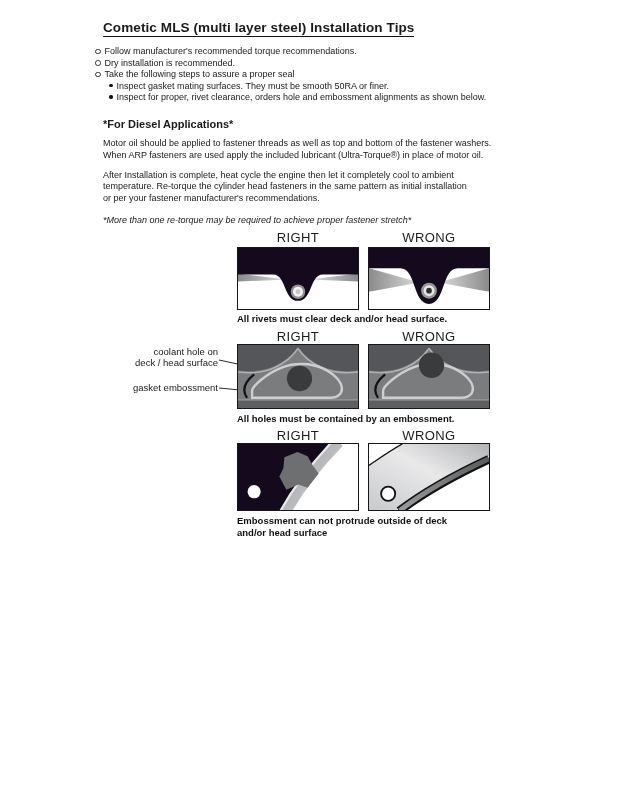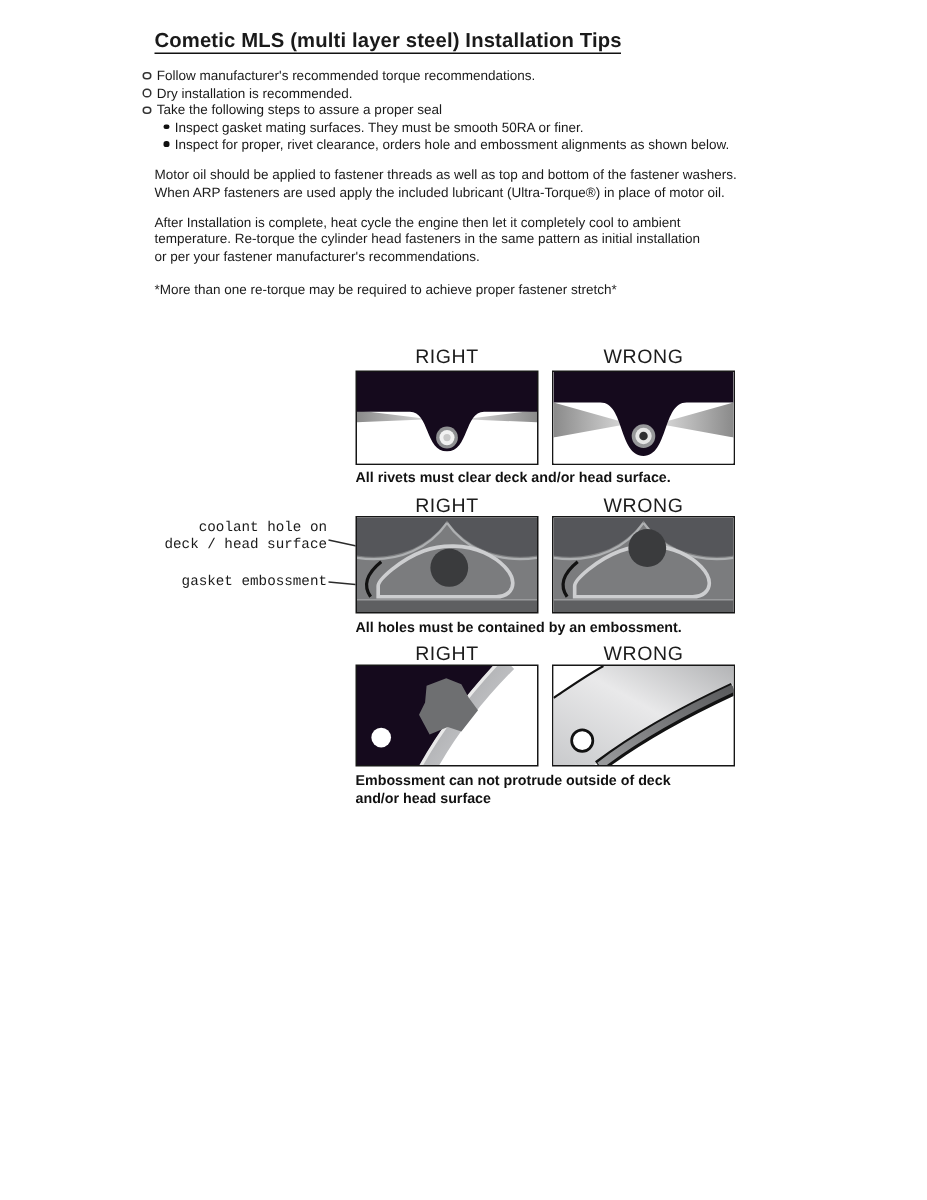--- a/index.html
+++ b/index.html
@@ -11,32 +11,32 @@
          border-bottom:1.6px solid #111;padding-bottom:1px;letter-spacing:.1px;}
   .bullets{margin-top:9px;font-size:9px;line-height:11.6px;}
   .b-row{display:flex;align-items:flex-start;}
   .ring{flex:0 0 auto;width:3.5px;height:3.5px;border:1px solid #333;border-radius:50%;
         margin:2.5px 4px 0 1px;}
   .sub{margin-left:14px;}
   .dot{flex:0 0 auto;width:3.5px;height:3.5px;background:#111;border-radius:50%;
        margin:3px 4px 0 1px;}
   .diesel-h{margin:14px 0 0 9px;font-size:11px;font-weight:bold;}
   .para{margin:8px 0 0 9px;font-size:9px;line-height:11.8px;white-space:pre-line;width:450px;}
-  .note{margin:10px 0 0 9px;font-size:9px;}
+  .note{margin:10px 0 0 9px;font-size:9px;font-style:italic;}
   
   .rw-label{position:absolute;width:122px;text-align:center;font-size:13px;
             letter-spacing:.4px;color:#1c1c1c;}
   .dbox{position:absolute;width:122px;border:1.5px solid #161616;box-sizing:border-box;
         background:#fff;}
   .dbox svg{display:block;width:100%;height:100%;}
   .h62{height:63px;} .h65{height:65px;} .h68{height:68px;}
   .cap{position:absolute;font-size:9.5px;font-weight:bold;color:#111;
        white-space:pre-line;line-height:11.5px;}
   .side-labels{position:absolute;left:60px;top:346px;width:158px;text-align:right;
-               font-size:9.5px;line-height:11px;color:#1a1a1a;font-family:Liberation Mono, monospace;}
+               font-size:9.5px;line-height:11px;color:#1a1a1a;}
   .side-labels .lbl2{margin-top:14px;}
   .ptr{position:absolute;left:120px;top:344px;pointer-events:none;}
   
   .warranty{position:absolute;left:103px;top:573px;width:415px;font-size:5.6px;
             line-height:6px;color:#222;}
   .warranty .wh{font-weight:bold;font-size:5.8px;margin-bottom:6px;}
   .warranty p{margin:0 0 5.5px 0;white-space:pre-line;}
   .footer{position:absolute;left:387px;top:757px;font-size:14px;color:#1f1f1f;}
 </style>
 </head>
@@ -61,20 +61,21 @@
       </div>
       <div class="b-row sub">
         <span class="dot"></span>
         <span>Inspect gasket mating surfaces.  They must be smooth 50RA or finer.</span>
       </div>
       <div class="b-row sub">
         <span class="dot"></span>
         <span>Inspect for proper, rivet clearance, orders hole and embossment alignments as shown below.</span>
       </div>
     </div>
+    <div class="diesel-h">*For Diesel Applications*</div>
     <div class="para">Motor oil should be applied to fastener threads as well as top and bottom of the fastener washers.
 When ARP fasteners are used apply the included lubricant (Ultra-Torque®) in place of motor oil.</div>
     <div class="para">After Installation is complete, heat cycle the engine then let it completely cool to ambient
 temperature. Re-torque the cylinder head fasteners in the same pattern as initial installation
 or per your fastener manufacturer's recommendations.</div>
     <div class="note">*More than one re-torque may be required to achieve proper fastener stretch*</div>
   </div>
 
   <svg width="0" height="0" style="position:absolute">
     <defs>

